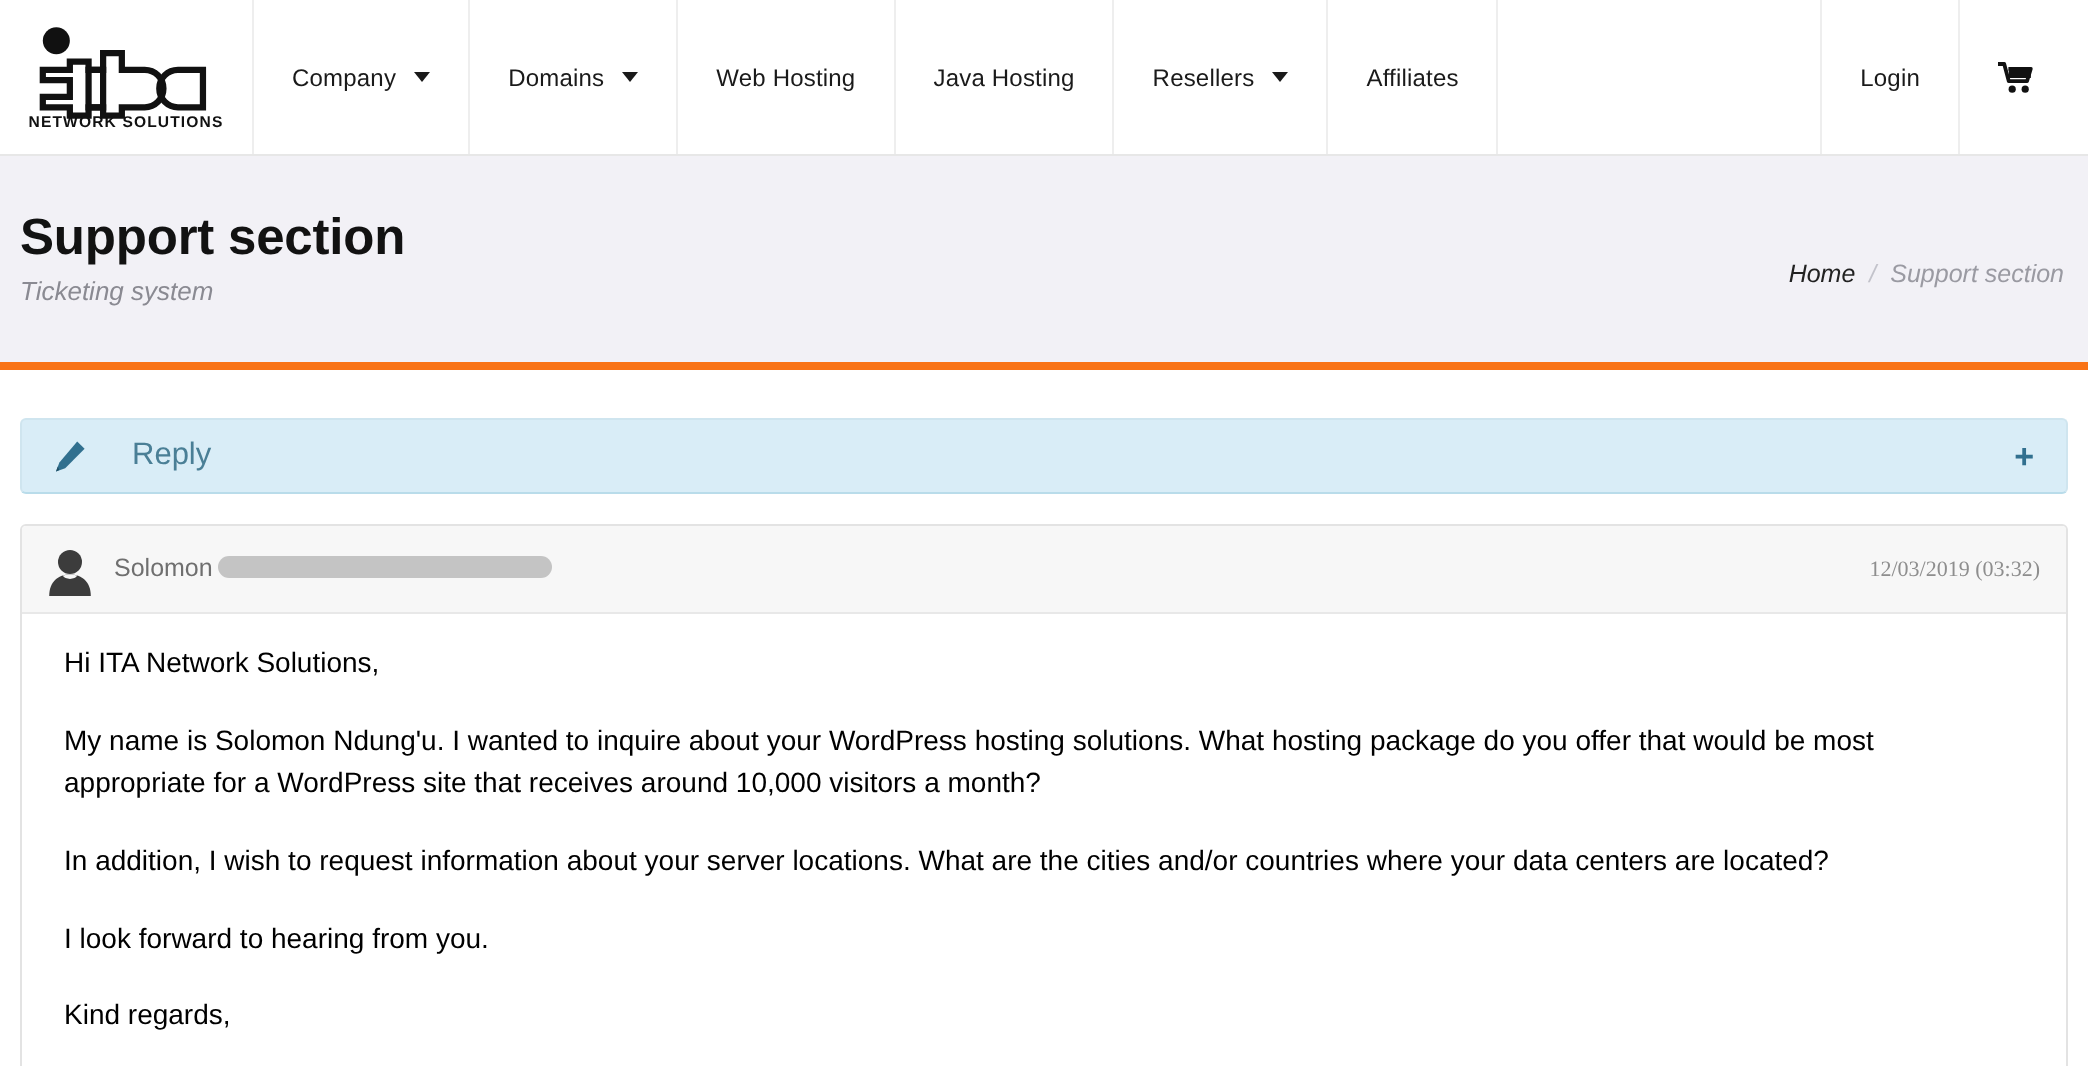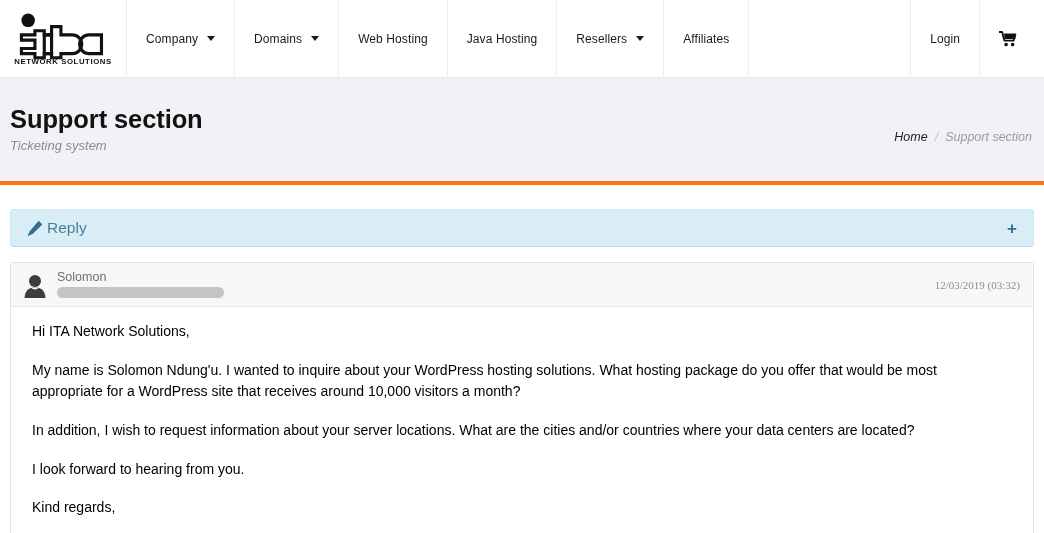--- a/index.html
+++ b/index.html
@@ -115,21 +115,21 @@
     background: #d9edf7;
     border: 1px solid #cfe5ef;
     border-bottom-color: #b9dcea;
     border-radius: 3px;
     height: 38px;
     display: flex;
     align-items: center;
     padding: 0 16px;
     cursor: pointer;
   }
-  .reply-left { display: flex; align-items: center; gap: 4px; }
+  .reply-left { display: flex; align-items: center; gap: 23px; }
   .pencil-icon { display: inline-flex; align-items: center; color: #31708f; }
   .pencil-icon svg { display: block; }
   .reply-label { font-size: 15.5px; color: #4a7f96; }
   .reply-spacer { flex: 1 1 auto; }
   .plus-icon { color: #31708f; font-size: 17px; line-height: 1; font-weight: bold; cursor: pointer; }
 
   
   .msg-card {
     margin-top: 15px;
     border: 1px solid #e3e3e3;
@@ -140,21 +140,21 @@
   .msg-head {
     background: #f7f7f7;
     border-bottom: 1px solid #e8e8e8;
     height: 44px;
     display: flex;
     align-items: center;
     padding: 0 13px;
   }
   .avatar { width: 22px; height: 26px; flex: 0 0 22px; display: flex; align-items: flex-end; justify-content: center; }
   .avatar svg { display: block; }
-  .msg-ident { margin-left: 11px; display: flex; flex-direction: column; justify-content: flex-start; gap: 3px; }
+  .msg-ident { margin-left: 11px; display: flex; flex-direction: row; justify-content: flex-start; gap: 3px; }
   .msg-user { font-size: 12.5px; color: #6f6f6f; line-height: 1; }
   .msg-redacted {
     width: 167px;
     height: 11px;
     background: #c4c4c4;
     border-radius: 6px;
   }
   .msg-head-spacer { flex: 1 1 auto; }
   .msg-time { font-size: 11px; color: #8e8e8e; font-family: Liberation Serif, serif; }
 

